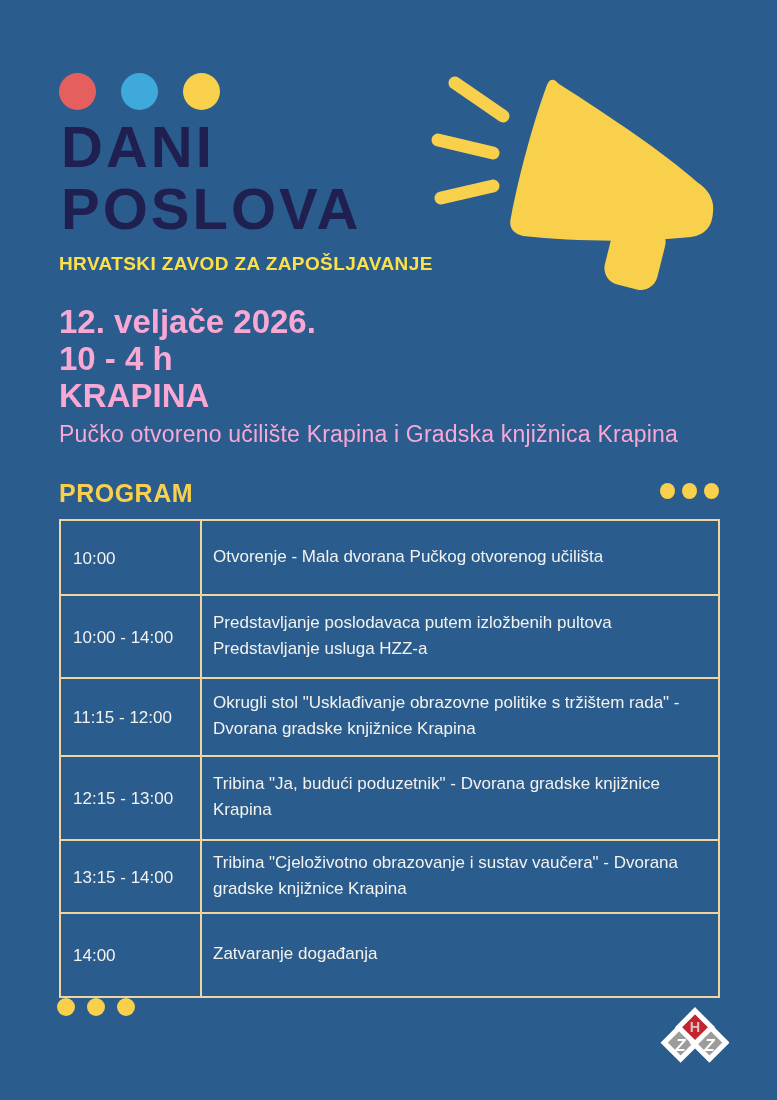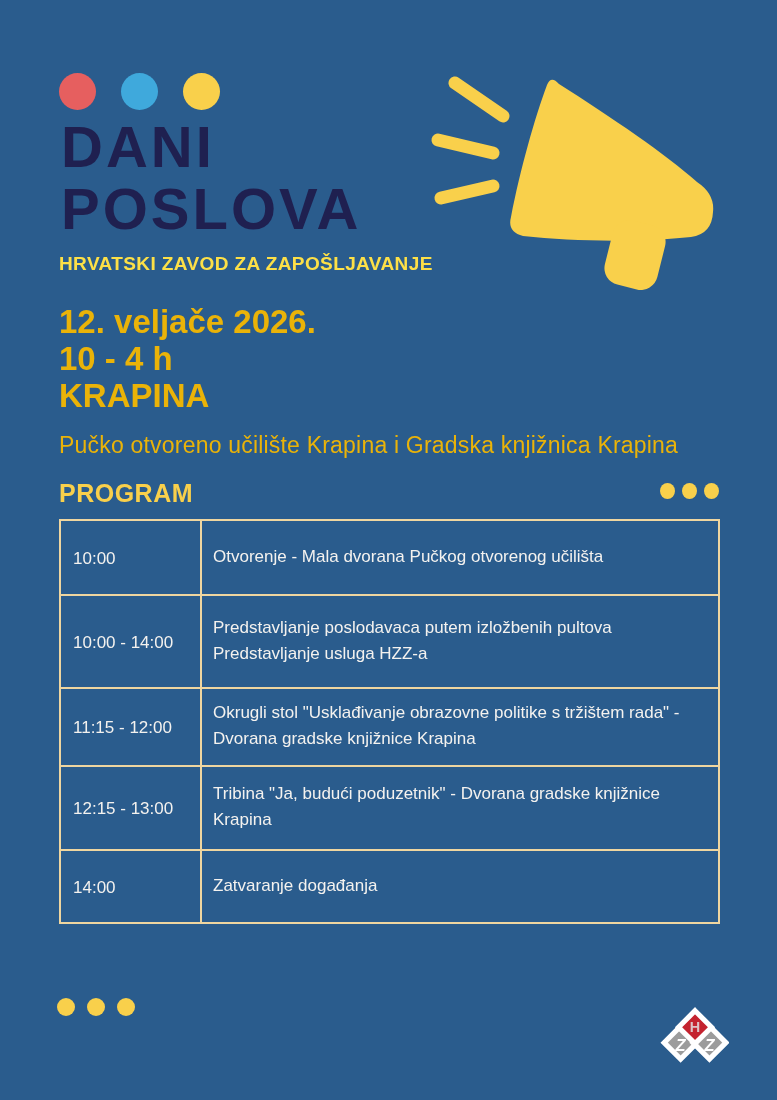--- a/index.html
+++ b/index.html
@@ -43,23 +43,23 @@
     position: absolute;
     left: 59px; top: 253px;
     color: #fde047;
     font-size: 19px;
     font-weight: bold;
     letter-spacing: 0.4px;
   }
   
   .megaphone { position: absolute; left: 425px; top: 55px; width: 310px; height: 260px; }
   
-  .event { position: absolute; left: 59px; top: 303px; width: 680px; color: #eab308; }
+  .event { position: absolute; left: 59px; top: 303px; width: 680px; color: #f9a8d4; }
   .event-line { font-size: 33px; font-weight: bold; line-height: 37px; }
-  .event-venue { font-size: 23px; font-weight: normal; line-height: 28px; margin-top: 17px; letter-spacing: 0.2px; }
+  .event-venue { font-size: 23px; font-weight: normal; line-height: 28px; margin-top: 6px; letter-spacing: 0.2px; }
   
   .program-heading {
     position: absolute;
     left: 59px; top: 479px;
     color: #f9d04b;
     font-size: 25px;
     font-weight: bold;
     letter-spacing: 0.5px;
   }
   
@@ -73,21 +73,21 @@
   .schedule td {
     border: 2px solid #efd6a0;
     color: #f4f2ef;
     font-size: 17px;
     line-height: 26px;
     vertical-align: middle;
   }
   .schedule td.time { width: 121px; padding: 8px 6px 6px 12px; }
   .schedule td.desc { padding: 6px 14px 8px 11px; white-space: pre-line; }
   .schedule tr:nth-child(1) { height: 75px; }
-  .schedule tr:nth-child(2) { height: 93px; }
+  .schedule tr:nth-child(2) { height: 83px; }
   .schedule tr:nth-child(3) { height: 78px; }
   .schedule tr:nth-child(4) { height: 84px; }
   .schedule tr:nth-child(5) { height: 73px; }
   .schedule tr:nth-child(6) { height: 84px; }
   
   .hzz-logo { position: absolute; left: 659px; top: 1004px; width: 70px; height: 66px; }
 </style>
 </head>
 <body>
 
@@ -144,20 +144,24 @@
       </tr>
       <tr>
         <td class="time">11:15 - 12:00</td>
         <td class="desc">Okrugli stol "Usklađivanje obrazovne politike s tržištem rada" - Dvorana gradske knjižnice Krapina</td>
       </tr>
       <tr>
         <td class="time">12:15 - 13:00</td>
         <td class="desc">Tribina "Ja, budući poduzetnik" - Dvorana gradske knjižnice Krapina</td>
       </tr>
       <tr>
+        <td class="time">13:15 - 14:00</td>
+        <td class="desc">Tribina "Cjeloživotno obrazovanje i sustav vaučera" - Dvorana gradske knjižnice Krapina</td>
+      </tr>
+      <tr>
         <td class="time">14:00</td>
         <td class="desc">Zatvaranje događanja</td>
       </tr>
     </tbody>
   </table>
 
   <div class="dots dots-bottom">
     <span class="dot"></span>
     <span class="dot"></span>
     <span class="dot"></span>

